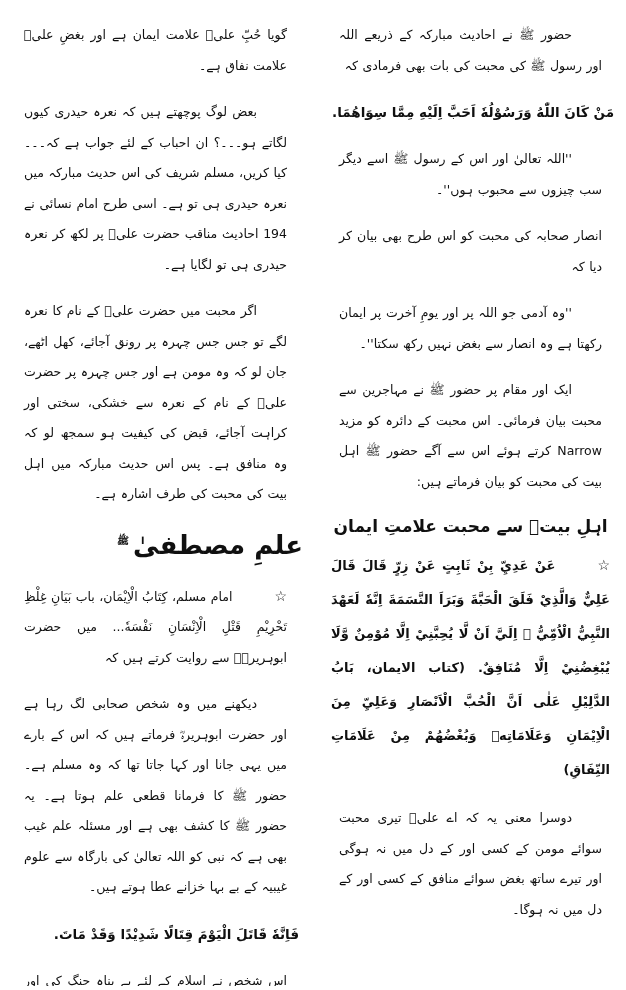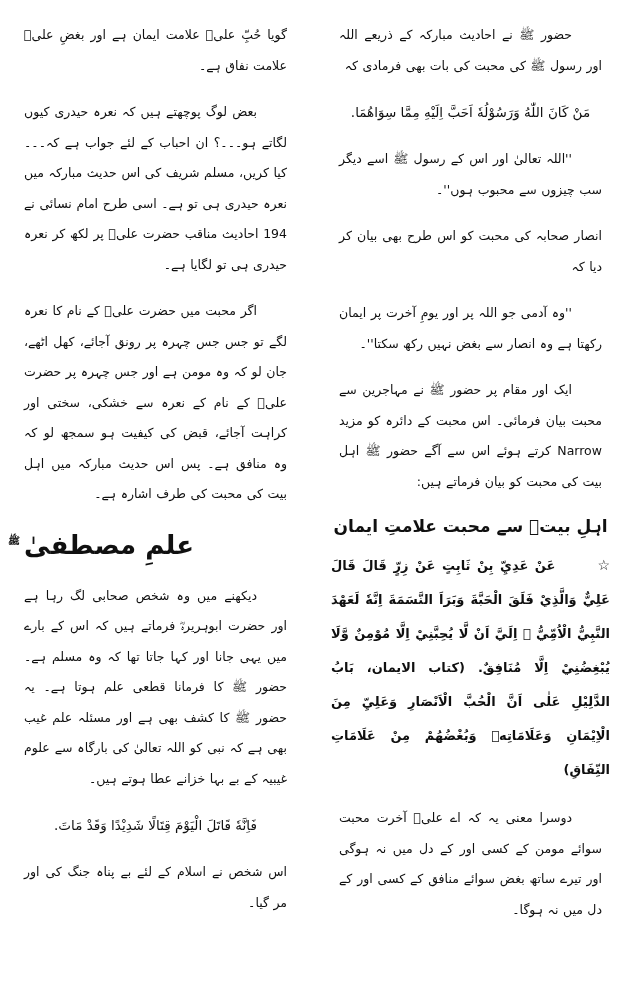--- a/index.html
+++ b/index.html
@@ -34,22 +34,21 @@
   }
   p.u {
     margin: 16px;
     text-align: justify;
     text-align-last: right;
     word-spacing: 0.5px;
   }
   p.indent { text-indent: 2.4em; }
   p.arabic-line {
     margin: 4px;
-    font-weight: normal;
-    text-align: center;
+    font-weight: bold;
     font-size: 13.5px;
     line-height: 31px;
   }
   p.arabic-block {
     margin: 8px;
     font-weight: bold;
     text-align: justify;
     text-align-last: right;
     font-size: 13px;
     line-height: 34px;
@@ -64,21 +63,21 @@
   h2.sec-heading-main {
     margin: 12px 0 8px 0;
     text-align: center;
     font-size: 17px;
     font-weight: bold;
     line-height: 1.6;
     letter-spacing: 0.5px;
   }
   h2.sec-heading-ilm {
     margin: 8px 0 6px 0;
-    text-align: left;
+    text-align: right;
     font-size: 26px;
     font-weight: bold;
     line-height: 1.5;
   }
   .honorific-small {
     font-size: 10px;
     font-weight: bold;
     vertical-align: super;
     margin-inline-start: 4px;
   }
@@ -95,31 +94,34 @@
     <p class="u">انصار صحابہ کی محبت کو اس طرح بھی بیان کر دیا کہ</p>
     <p class="u indent">''وہ آدمی جو اللہ پر اور یومِ آخرت پر ایمان رکھتا ہے وہ انصار سے بغض نہیں رکھ سکتا''۔</p>
     <p class="u indent">ایک اور مقام پر حضور ﷺ نے مہاجرین سے محبت بیان فرمائی۔ اس محبت کے دائرہ کو مزید Narrow کرتے ہوئے اس سے آگے حضور ﷺ اہل بیت کی محبت کو بیان فرماتے ہیں:</p>
 
     <h2 class="sec-heading-main">اہلِ بیتؓ سے محبت علامتِ ایمان</h2>
 
     <p class="arabic-block">
       <span class="star">☆</span><span>عَنْ عَدِيِّ بِنْ ثَابِتٍ عَنْ زِرٍّ قَالَ قَالَ عَلِيٌّ وَالَّذِيْ فَلَقَ الْحَبَّةَ وَبَرَاَ النَّسَمَةَ اِنَّهٗ لَعَهْدَ النَّبِيُّ الْاُمِّيُّ ﷺ اِلَيَّ اَنْ لَّا يُحِبَّنِيْ اِلَّا مُوْمِنٌ وَّلَا يُبْغِضُنِيْ اِلَّا مُنَافِقٌ. (كتاب الايمان، بَابُ الدَّلِيْلِ عَلٰى اَنَّ الْحُبَّ الْاَنْصَارِ وَعَلِيِّ مِنَ الْاِيْمَانِ وَعَلَامَاتِهٖ وَبُغْضُهُمْ مِنْ عَلَامَاتِ النِّفَاقِ)</span>
     </p>
 
-    <p class="u indent">دوسرا معنی یہ کہ اے علیؓ آخرت محبت سوائے مومن کے کسی اور کے دل میں نہ ہوگی اور تیرے ساتھ بغض سوائے منافق کے کسی اور کے دل میں نہ ہوگا۔</p>
+    <p class="u indent">دوسرا معنی یہ کہ اے علیؓ تیری محبت سوائے مومن کے کسی اور کے دل میں نہ ہوگی اور تیرے ساتھ بغض سوائے منافق کے کسی اور کے دل میں نہ ہوگا۔</p>
   </div>
 
   <div class="column">
     <p class="u">گویا حُبِّ علیؓ علامت ایمان ہے اور بغضِ علیؓ علامت نفاق ہے۔</p>
     <p class="u indent">بعض لوگ پوچھتے ہیں کہ نعرہ حیدری کیوں لگاتے ہو۔۔۔؟ ان احباب کے لئے جواب ہے کہ۔۔۔ کیا کریں، مسلم شریف کی اس حدیث مبارکہ میں نعرہ حیدری ہی تو ہے۔ اسی طرح امام نسائی نے 194 احادیث مناقب حضرت علیؓ پر لکھ کر نعرہ حیدری ہی تو لگایا ہے۔</p>
     <p class="u indent">اگر محبت میں حضرت علیؓ کے نام کا نعرہ لگے تو جس جس چہرہ پر رونق آجائے، کھل اٹھے، جان لو کہ وہ مومن ہے اور جس چہرہ پر حضرت علیؓ کے نام کے نعرہ سے خشکی، سختی اور کراہت آجائے، قبض کی کیفیت ہو سمجھ لو کہ وہ منافق ہے۔ پس اس حدیث مبارکہ میں اہل بیت کی محبت کی طرف اشارہ ہے۔</p>
 
     <h2 class="sec-heading-ilm">
       <span>علمِ مصطفیٰ</span><span class="honorific-small">ﷺ</span>
     </h2>
 
+    <p class="u">
+      <span class="star">☆</span><span>امام مسلم، كِتَابُ الْاِيْمَان، باب بَيَانِ غِلْظِ تَحْرِيْمِ قَتْلِ الْاِنْسَانِ نَفْسَهٗ... میں حضرت ابوہریرہؓ سے روایت کرتے ہیں کہ</span>
+    </p>
 
     <p class="u indent">دیکھنے میں وہ شخص صحابی لگ رہا ہے اور حضرت ابوہریرہؓ فرماتے ہیں کہ اس کے بارے میں یہی جانا اور کہا جاتا تھا کہ وہ مسلم ہے۔ حضور ﷺ کا فرمانا قطعی علم ہوتا ہے۔ یہ حضور ﷺ کا کشف بھی ہے اور مسئلہ علم غیب بھی ہے کہ نبی کو اللہ تعالیٰ کی بارگاہ سے علوم غیبیہ کے بے بہا خزانے عطا ہوتے ہیں۔</p>
     <p class="arabic-line">فَاِنَّهٗ قَاتَلَ الْيَوْمَ قِتَالًا شَدِيْدًا وَقَدْ مَاتَ.</p>
     <p class="u">اس شخص نے اسلام کے لئے بے پناہ جنگ کی اور مر گیا۔</p>
   </div>
 
 </div>
 
 </body></html>

